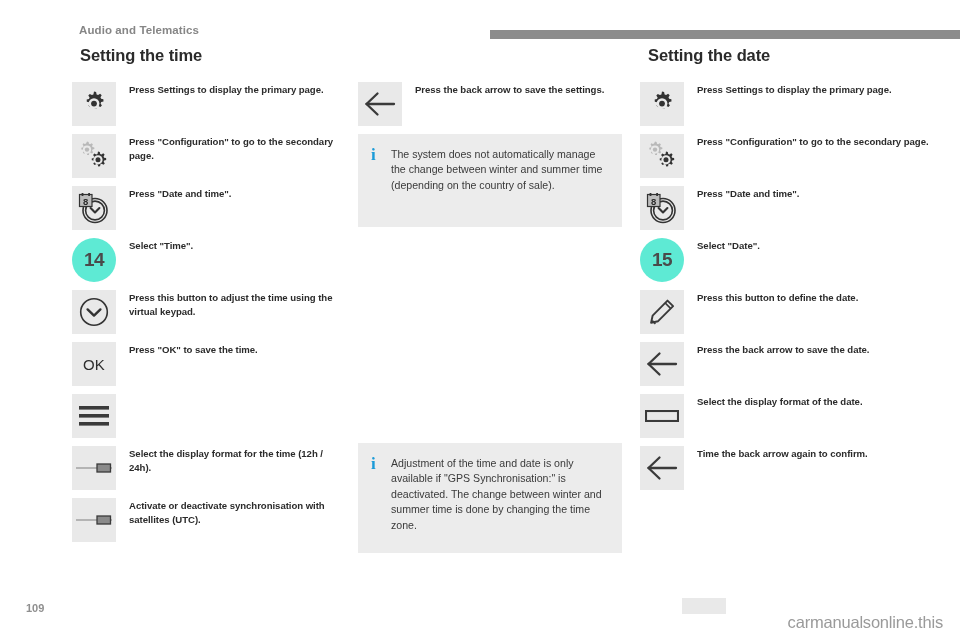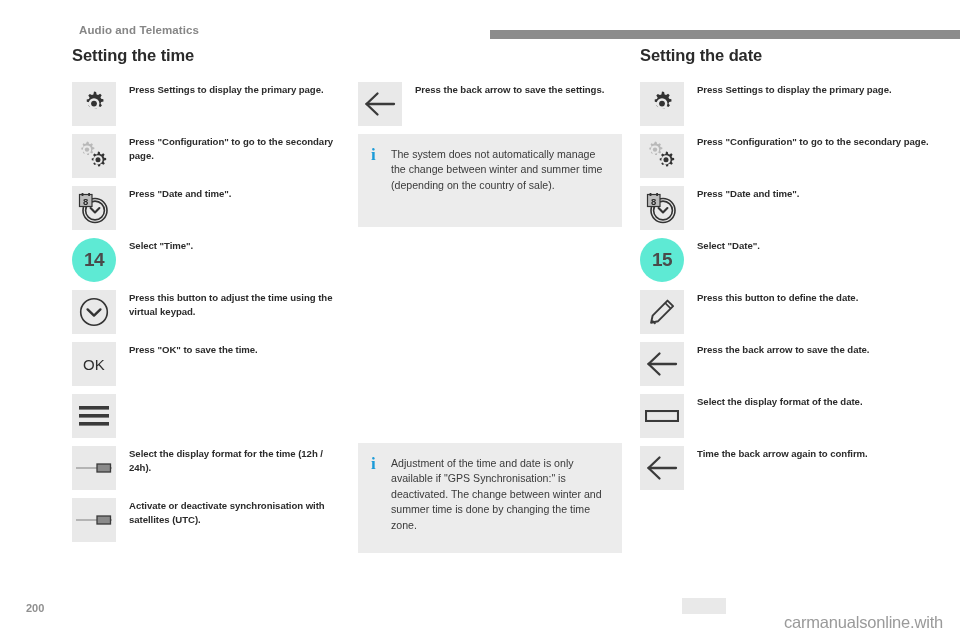--- a/index.html
+++ b/index.html
@@ -53,21 +53,21 @@
     top: 0;
   }
   .col-left   { left: 72px;  width: 272px; }
   .col-mid    { left: 358px; width: 264px; }
   .col-right  { left: 640px; width: 290px; }
 
   .section-title {
     font-size: 16.5px;
     font-weight: bold;
     color: #2b2b2b;
-    margin: 0 0 14px 0;
+    margin: 0 0 14px 8px;
     letter-spacing: -0.1px;
     height: 22px;
   }
   .title-spacer { height: 36px; }
 
   
   .step-row {
     display: flex;
     align-items: flex-start;
     margin-bottom: 8px;
@@ -378,15 +378,15 @@
               <path d="M13.5 2.5 L2.5 13 L13.5 23.5" fill="none" stroke="#3a3a3a" stroke-width="2.3" stroke-linecap="round" stroke-linejoin="round"></path>
             </svg>
           </div>
           <div class="step-text">Time the back arrow again to confirm.</div>
         </div>
       </div>
   </div>
 
 </div>
 
-<div class="page-number">200</div>
+<div class="page-number">109</div>
 <div class="wm-badge"></div>
-<div class="watermark">carmanualsonline.with</div>
+<div class="watermark">carmanualsonline.this</div>
 
 </body></html>

